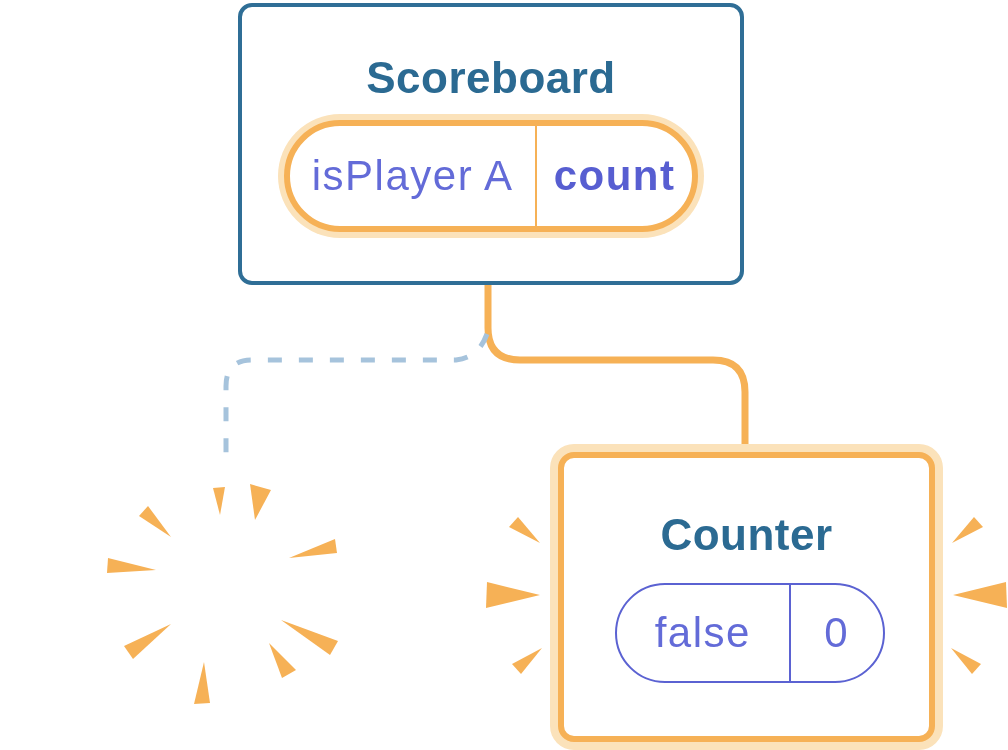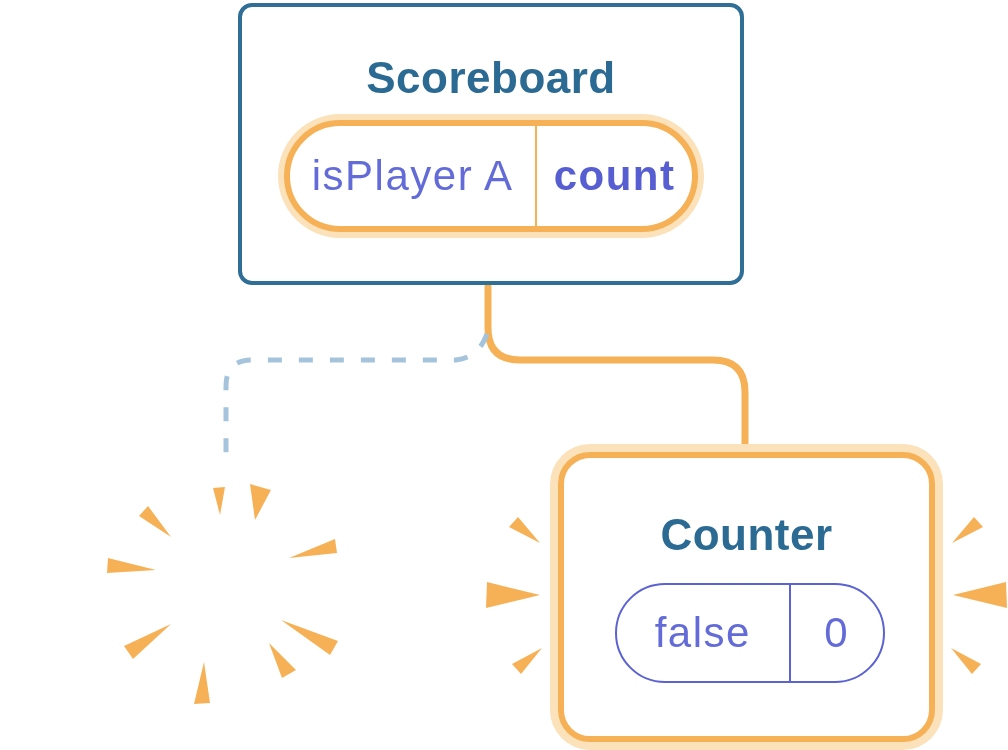--- a/index.html
+++ b/index.html
@@ -36,21 +36,21 @@
     position:absolute;left:0;width:100%;text-align:center;
     color:var(--title-blue);font-size:44px;font-weight:600;letter-spacing:0.5px;
   }
   .scoreboard-card{
     left:238px;top:3px;width:506px;height:282px;
     border:4px solid var(--card-border-blue);border-radius:14px;
   }
   .scoreboard-card .card-title{top:46px;}
   .counter-card{
     left:558px;top:452px;width:377px;height:290px;
-    border:6px solid var(--orange);border-radius:32px;
+    border:6px solid var(--orange);border-radius:16px;
     box-shadow:0 0 0 8px var(--orange-halo);
   }
   .counter-card .card-title{top:52px;}
 
   
   .pill{
     position:absolute;display:flex;align-items:stretch;background:#FFFFFF;
     font-size:42px;color:var(--state-indigo);letter-spacing:1.5px;
   }
   .pill-label,.pill-value{display:flex;align-items:center;justify-content:center;}

